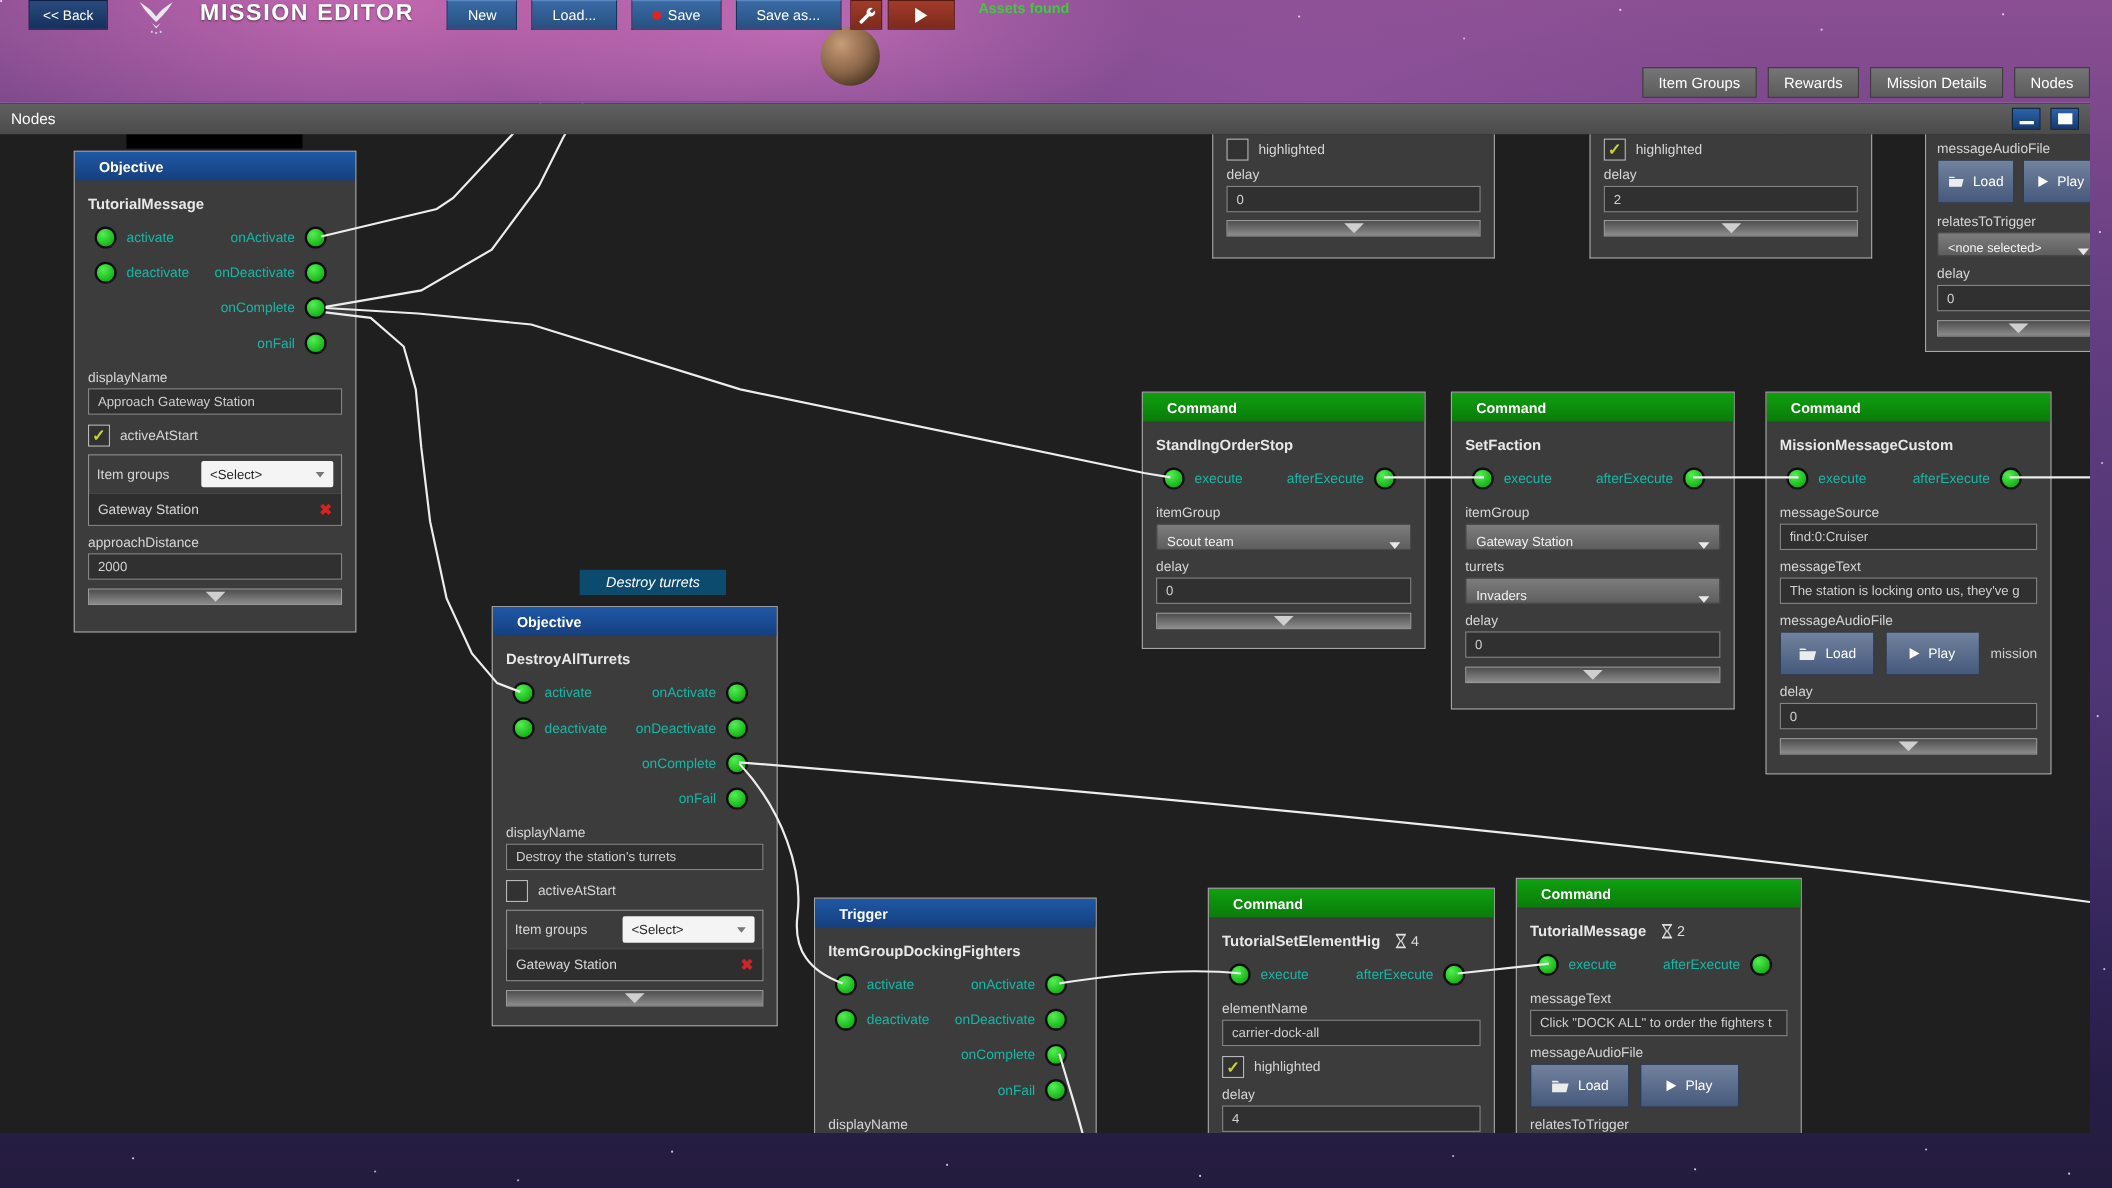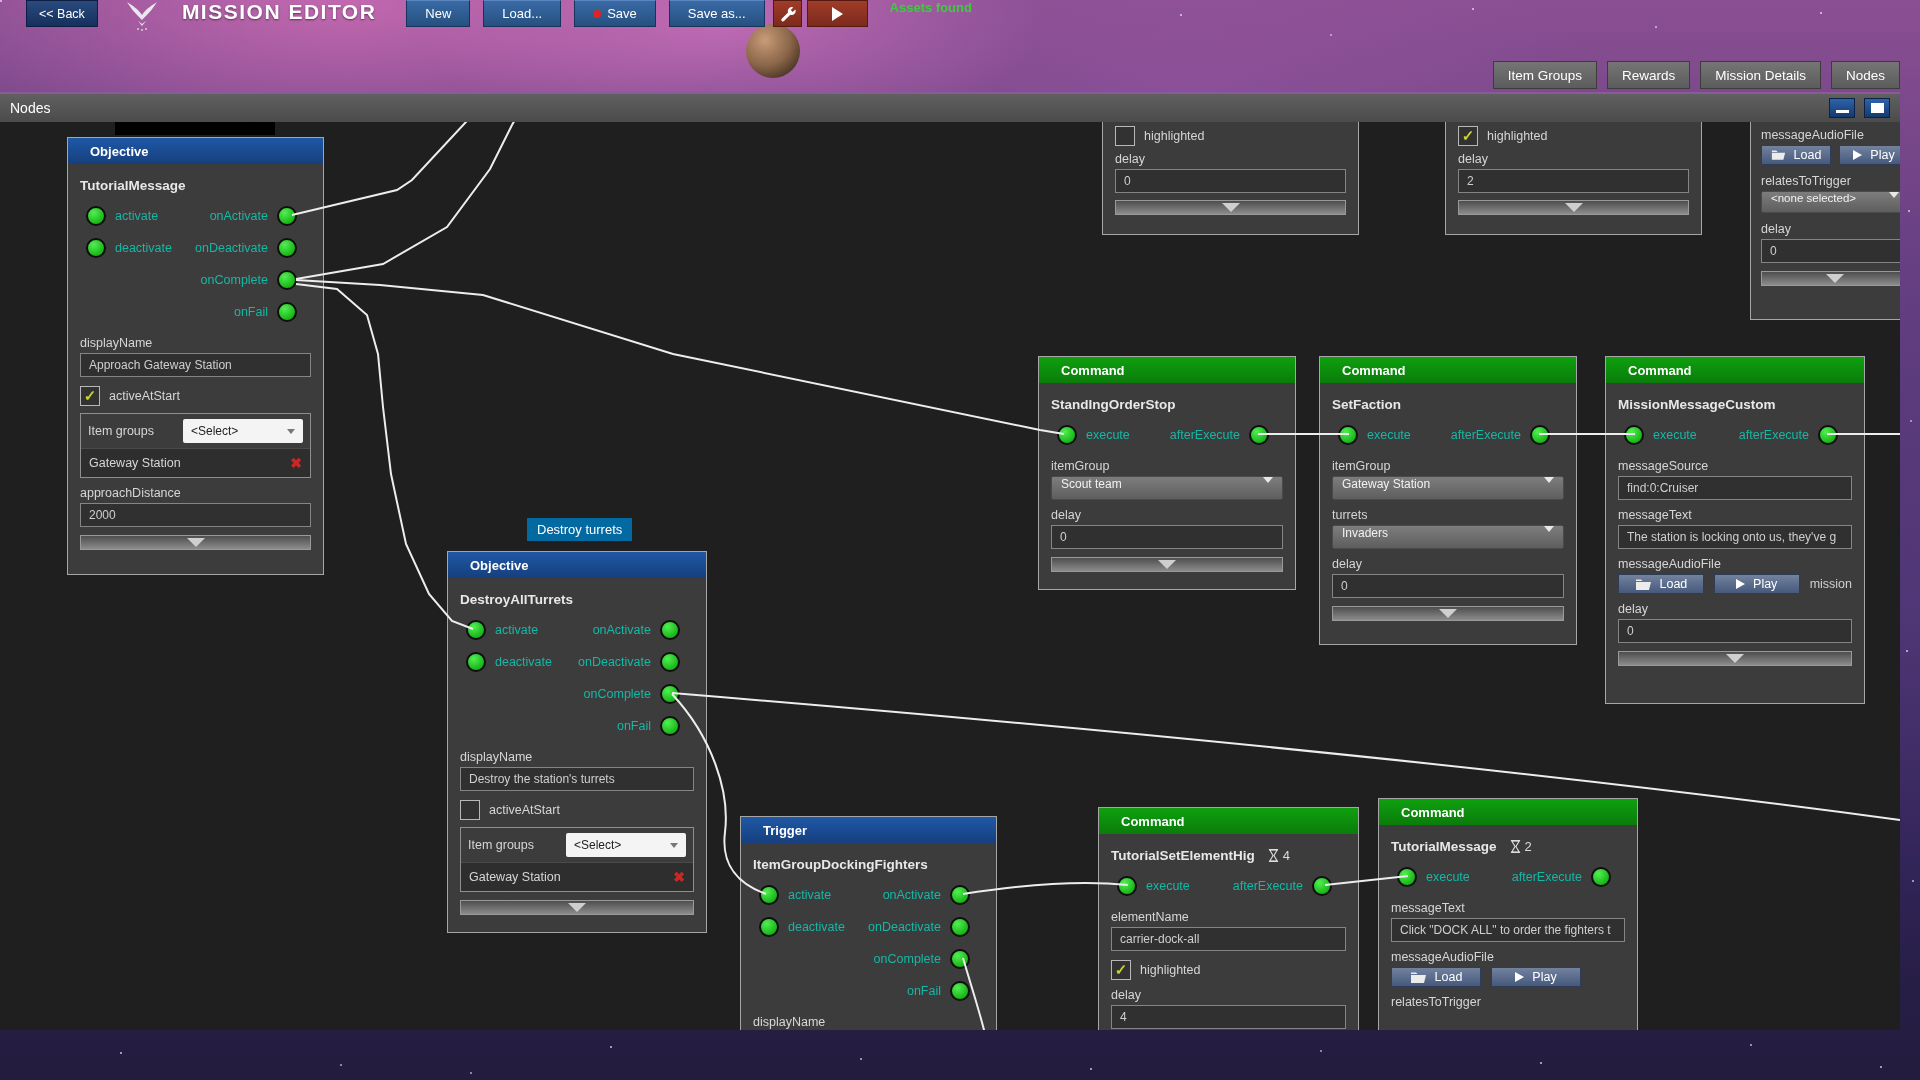--- a/index.html
+++ b/index.html
@@ -87,29 +87,29 @@
   .lsel { width:120px; height:24px; background:#f4f4f4; border-radius:2px; display:flex; align-items:center;
     justify-content:space-between; padding:0 8px; color:#222; font-size:12px; cursor:pointer; }
   .chev { width:0; height:0; border-left:4px solid transparent; border-right:4px solid transparent; border-top:5px solid #777; }
   .igrow2 { display:flex; align-items:center; justify-content:space-between; background:#2e2e2e;
     border-top:1px solid #4a4a4a; padding:6px 8px; }
   .xred { color:#cc2626; font-size:14px; font-weight:bold; cursor:pointer; }
   .exp { margin:8px 12px 9px; height:15px; border:1px solid #9a9a9a; background:linear-gradient(180deg,#4e4e4e,#8c8c8c);
     display:flex; align-items:center; justify-content:center; cursor:pointer; }
   .tri-d { width:0; height:0; border-left:9px solid transparent; border-right:9px solid transparent; border-top:9px solid #cfcfcf; }
   .dsel { margin:0 12px; height:24px; background:linear-gradient(180deg,#7d7d7d,#5e5e5e); border:1px solid #4a4a4a;
-    border-radius:2px; display:flex; align-items:flex-start; justify-content:space-between; padding:0 9px;
+    border-radius:2px; display:flex; align-items:flex-end; justify-content:space-between; padding:0 9px;
     color:#f2f2f2; font-size:12px; cursor:pointer; }
   .tri-s { width:0; height:0; border-left:5px solid transparent; border-right:5px solid transparent; border-top:6px solid #e8e8e8; }
   .btnrow { display:flex; gap:10px; align-items:center; margin:2px 12px; }
-  .abtn { height:20px; width:90px; display:flex; align-items:center; justify-content:center; gap:8px;
+  .abtn { height:40px; width:90px; display:flex; align-items:center; justify-content:center; gap:8px;
     background:linear-gradient(180deg,#72829e,#46597c); border:1px solid #2e3c58; color:#fff; font-size:12.5px; cursor:pointer; }
   .ptri { width:0; height:0; border-top:5.5px solid transparent; border-bottom:5.5px solid transparent; border-left:9px solid #fff; }
   .hint { color:#cfcfcf; font-size:12.5px; }
-  .tooltip { position:absolute; background:#0369a1; color:#fff; font-size:13px; padding:4px 10px; z-index:12; }
+  .tooltip { position:absolute; background:#0c4a6e; color:#fff; font-size:13px; padding:4px 24px; z-index:12;font-style:italic; }
   .cutbar { position:absolute; left:115px; top:28px; width:160px; height:13px; background:#000; z-index:12; }
 </style>
 </head>
 <body>
 
 <div class="stars"></div>
 <div class="planet"></div>
 
 <div class="toolbar">
   <div class="btn-back">&lt;&lt; Back</div>

